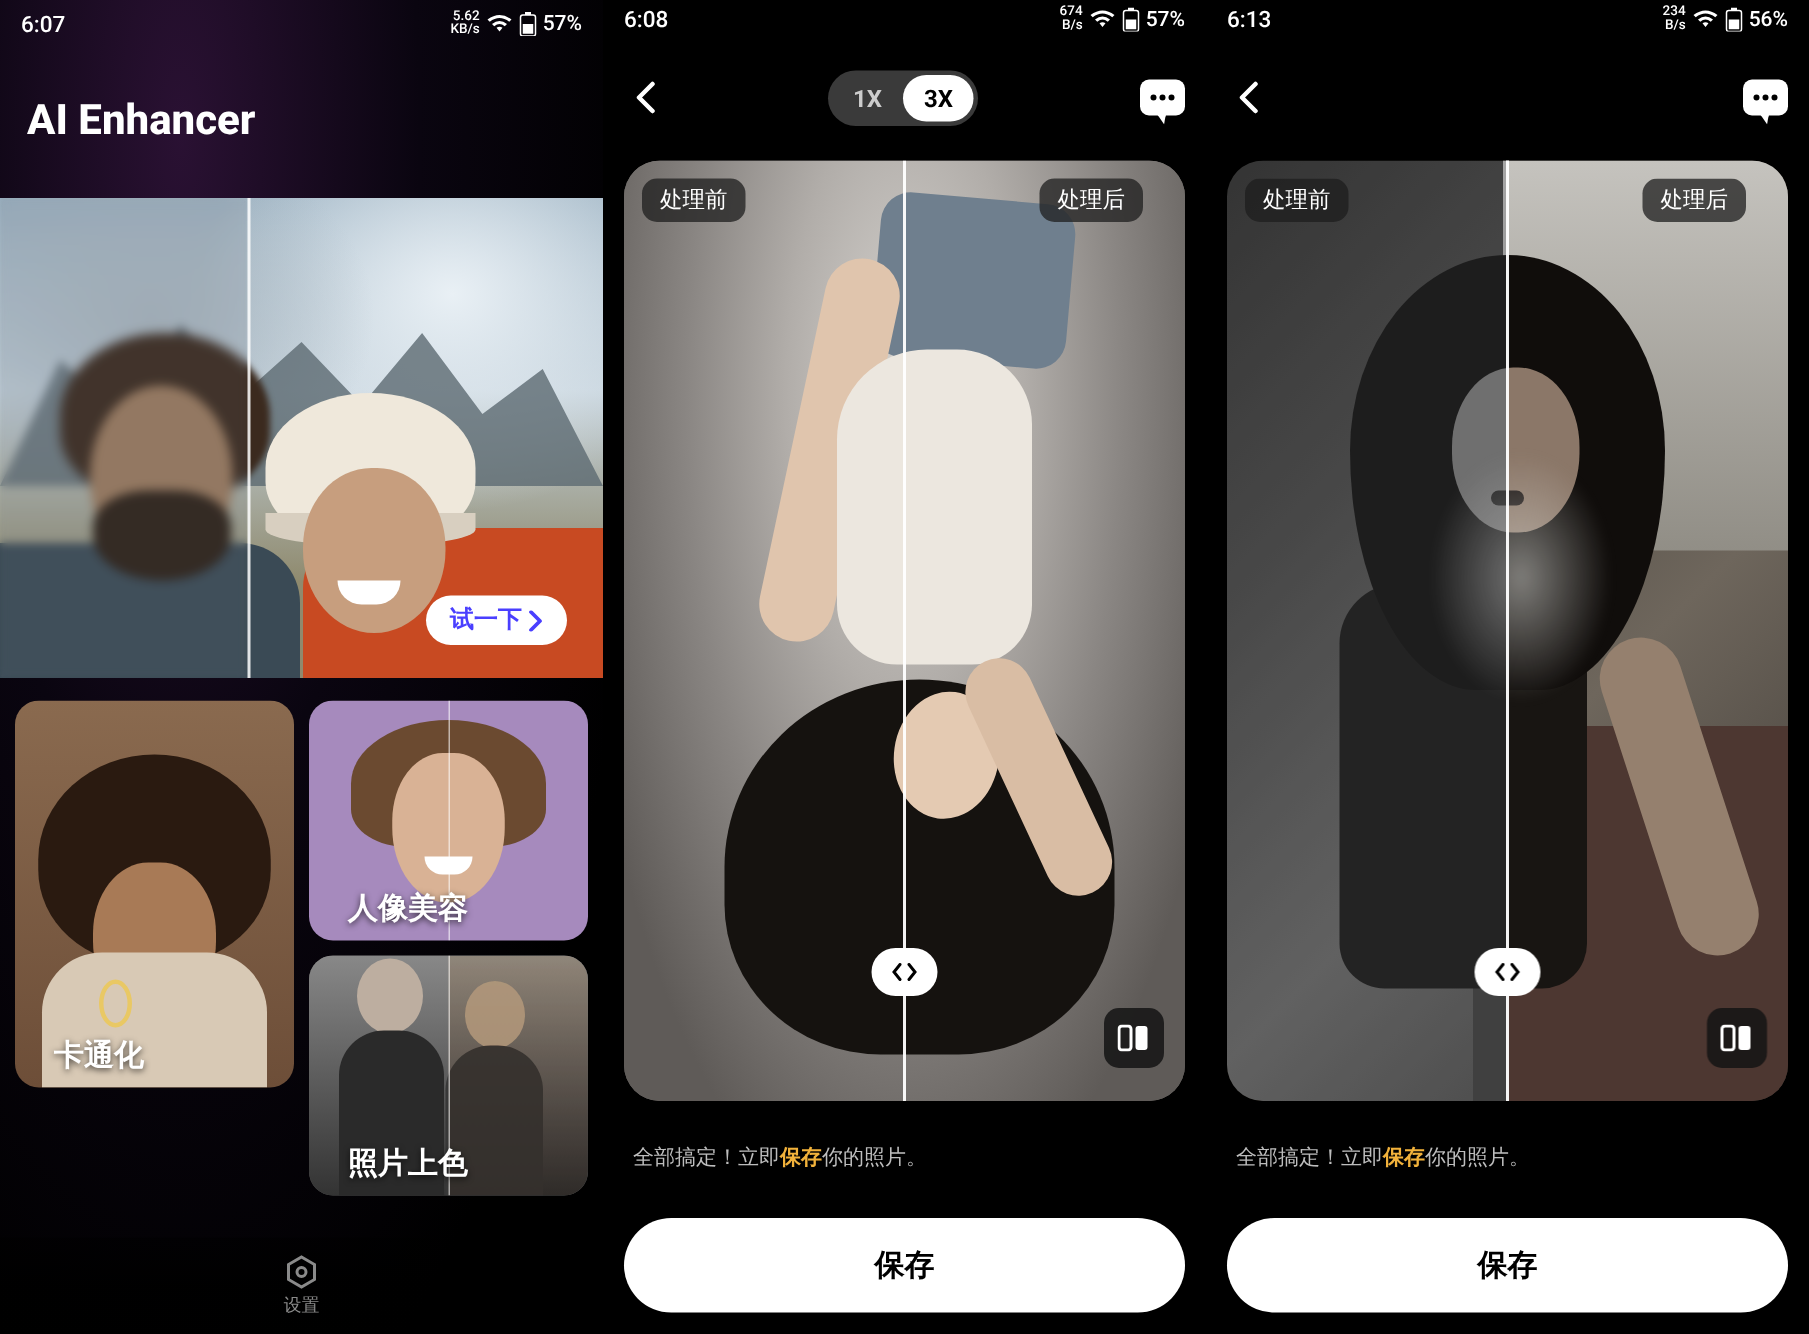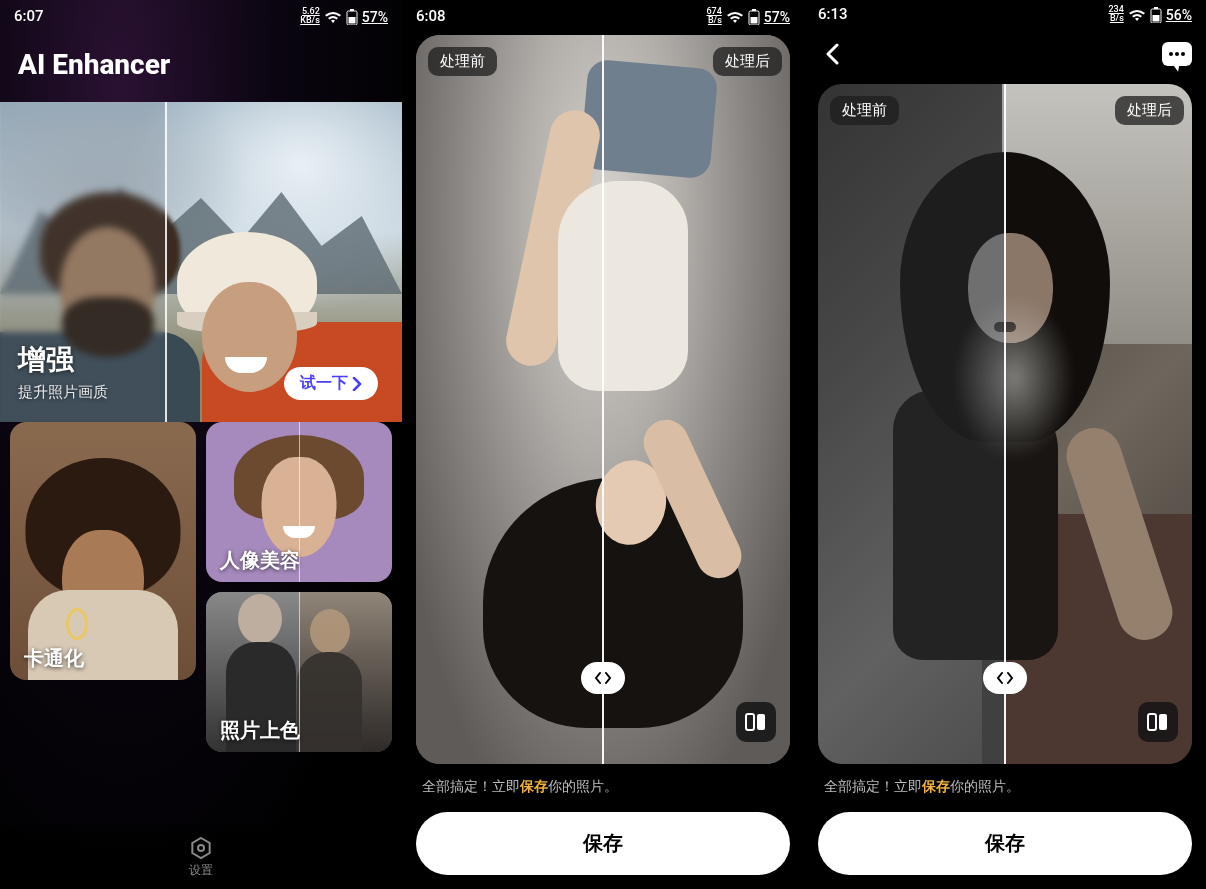--- a/index.html
+++ b/index.html
@@ -11,38 +11,39 @@
     display: flex;
     overflow: hidden;
     color: #fff;
   }
   .screen {
     position: relative;
     display: flex;
     flex-direction: column;
     height: 889px;
     background: #000;
+    gap: 15px;
   }
   .screen.s1 { width: 402px; background: radial-gradient(ellipse at 30% 10%, #2a1133 0%, #0a0510 40%, #000 80%); }
   .screen.s2 { width: 402px; }
   .screen.s3 { width: 402px; }
 
   
   .status-bar {
     height: 32px;
     display: flex;
     align-items: center;
     justify-content: space-between;
     padding: 0 14px;
     font-size: 14px;
     font-weight: 500;
     color: #fff;
   }
   .status-left { font-size: 15px; font-weight: 500; }
-  .status-right { display: flex; align-items: flex-end; gap: 4px; font-size: 12px; text-decoration: underline; }
+  .status-right { display: flex; align-items: center; gap: 4px; font-size: 12px; }
   .status-right .speed { font-size: 9px; line-height: 9px; text-align: right; }
   .status-right .battery-pct { font-size: 14px; font-weight: 500; }
 
   
   .app-title {
     font-size: 28px;
     font-weight: 800;
     padding: 16px 18px 21px;
     color: #fff;
   }
@@ -116,21 +117,21 @@
     padding: 0 10px;
     flex: 1;
     overflow: hidden;
   }
   .tile {
     position: relative;
     border-radius: 16px;
     overflow: hidden;
   }
   .tile .label {
-    position: absolute; left: 14px; bottom: 8px;
+    position: absolute; left: 26px; bottom: 8px;
     font-size: 20px; font-weight: 700;
     text-shadow: 0 1px 4px rgba(0,0,0,0.7);
     z-index: 5;
   }
   .tile-divider { position:absolute; left:50%; top:0; bottom:0; width:1px; background:rgba(255,255,255,0.6); z-index:4;}
   .tile1 { background: linear-gradient(180deg,#8a6a4f 0%, #6d4e38 100%); height: 258px; }
   .tile1 .afro { position:absolute; left:50%; top:14%; transform:translateX(-50%); width:155px; height:140px; background:#2a1a10; border-radius:50% 50% 45% 45%; }
   .tile1 .face1 { position:absolute; left:50%; top:42%; transform:translateX(-50%); width:82px; height:105px; background:#a87a56; border-radius:45% 45% 50% 50%; }
   .tile1 .body1 { position:absolute; left:50%; bottom:0; transform:translateX(-50%); width:150px; height:90px; background:#d8c9b5; border-radius:40px 40px 0 0;}
   .tile1 .earring { position:absolute; left:30%; top:72%; width:22px; height:32px; border:3px solid #e9c864; border-radius:50%; }
@@ -228,21 +229,21 @@
 
   .tag {
     position: absolute; top: 12px;
     background: rgba(30,30,30,0.75);
     border-radius: 10px;
     padding: 5px 12px;
     font-size: 15px;
     font-weight: 500;
   }
   .tag.left { left: 12px; }
-  .tag.right { right: 8px; }
+  .tag.right { right: 28px; }
 
   .compare-divider {
     position: absolute; left: 50%; top: 0; bottom: 0;
     width: 2px; background: rgba(255,255,255,0.95);
     transform: translateX(-50%);
     z-index: 8;
   }
   .compare-handle {
     position: absolute; left: 50%; bottom: 70px; transform: translateX(-50%);
     width: 44px; height: 32px; background: #fff; border-radius: 999px;
@@ -312,24 +313,20 @@
       <div class="face-blob man-hair"></div>
       <div class="face-blob man-face"></div>
       <div class="face-blob man-beard"></div>
       <div class="face-blob woman-hat"></div>
       <div class="face-blob woman-hat-band"></div>
       <div class="face-blob woman-face"></div>
       <div class="face-blob woman-mouth"></div>
     </div>
     <div class="hero-left-blur"></div>
     <div class="hero-divider"></div>
-    <div class="hero-text">
-      <div class="h1">增强</div>
-      <div class="h2">提升照片画质</div>
-    </div>
     <div class="try-btn">
       <span>试一下</span>
       <svg width="10" height="14" viewBox="0 0 10 14">
           <path d="M2 1 L8 7 L2 13" stroke="#4a3fff" stroke-width="2.5" fill="none" stroke-linecap="round" stroke-linejoin="round"></path>
         </svg>
     </div>
   </div>
 
 
   <div class="grid">
@@ -386,20 +383,36 @@
         </svg>
       <svg width="12" height="16" viewBox="0 0 12 16">
           <rect x="4" y="0" width="4" height="2" fill="#fff"></rect>
           <rect x="1" y="2" width="10" height="14" rx="1.5" fill="none" stroke="#fff" stroke-width="1"></rect>
           <rect x="2.5" y="8" width="7" height="6.5" fill="#fff"></rect>
         </svg>
       <span class="battery-pct">57%</span>
     </span>
   </div>
 
+  <div class="top-bar">
+    <div class="back-btn">
+      <svg width="14" height="22" viewBox="0 0 14 22">
+          <path d="M12 2 L3 11 L12 20" stroke="#fff" stroke-width="3" fill="none" stroke-linecap="round" stroke-linejoin="round"></path>
+        </svg>
+    </div>
+    <div class="zoom-toggle">
+      <div class="zoom-opt">1X</div>
+      <div class="zoom-opt active">3X</div>
+    </div>
+    <div class="chat-icon">
+      <span class="dot"></span>
+        <span class="dot"></span>
+        <span class="dot"></span>
+    </div>
+  </div>
 
   <div class="image-frame img2">
     <div class="img-bg-2"></div>
     <div class="bed-sheet"></div>
     <div class="shorts"></div>
     <div class="arm-l"></div>
     <div class="torso"></div>
     <div class="hair-mass"></div>
     <div class="face-2"></div>
     <div class="arm-r"></div>

